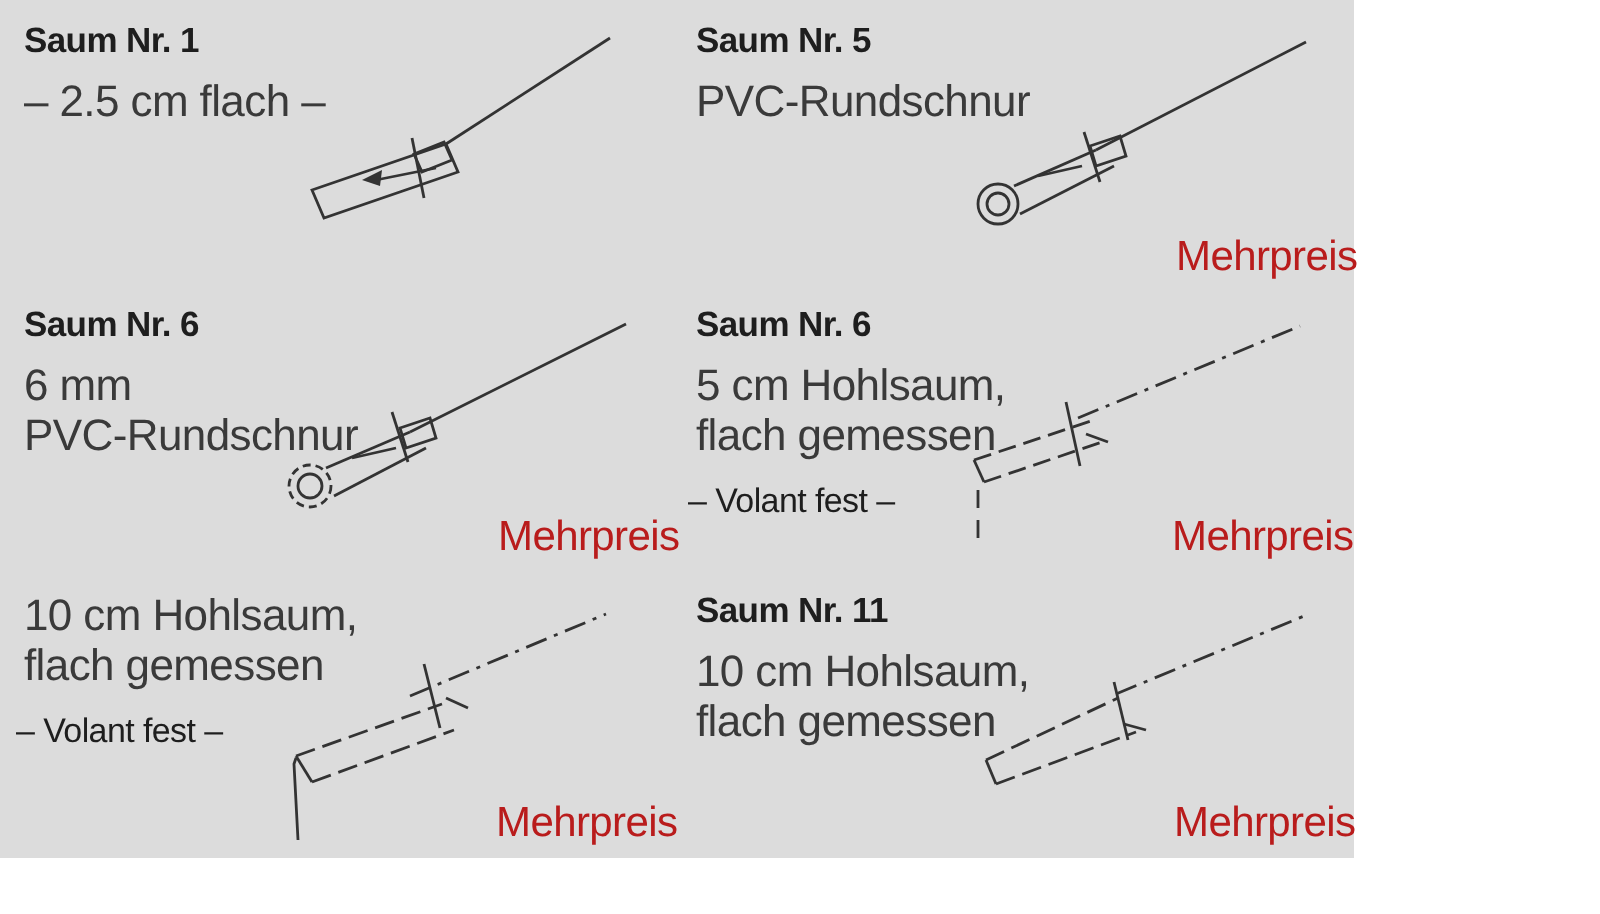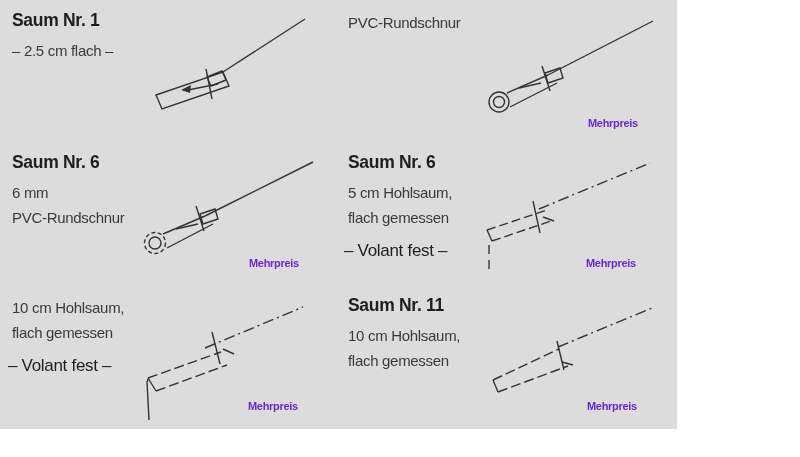--- a/index.html
+++ b/index.html
@@ -20,31 +20,31 @@
   .tb-6{left:12px;top:152px;}
   .tb-9{left:348px;top:152px;}
   .tb-10{left:12px;top:295px;}
   .tb-11{left:348px;top:295px;}
   .title{
     margin:0 0 8px 0;
     font-size:17.5px;font-weight:bold;color:#1e1e1e;
     letter-spacing:-0.3px;line-height:20px;
   }
   .desc{
-    margin:0;font-size:15px;color:#3a3a3a;
+    margin:0;font-size:22px;color:#3a3a3a;
     letter-spacing:-0.3px;line-height:25px;
   }
   .volant{
     margin:8px 0 0 -4px;
     font-size:17px;font-weight:normal;color:#1e1e1e;
     letter-spacing:-0.3px;line-height:25px;
   }
   .mp{
     position:absolute;
-    font-size:11px;font-weight:bold;color:#6d28d9;
+    font-size:21px;font-weight:normal;color:#b91c1c;
     letter-spacing:-0.3px;
   }
   .mp-5{left:588px;top:117px;}
   .mp-6{left:249px;top:257px;}
   .mp-9{left:586px;top:257px;}
   .mp-10{left:248px;top:400px;}
   .mp-11{left:587px;top:400px;}
   svg.diagram{position:absolute;pointer-events:none;}
   .d1{left:0;top:0;}
   .d5{left:340px;top:0;}
@@ -69,20 +69,21 @@
   <svg class="diagram d1" width="340" height="140" viewBox="0 0 340 140">
     <line x1="223" y1="72" x2="305" y2="19"></line>
     <polygon points="156,95 162,109 229,86 223,72"></polygon>
     <line x1="218" y1="84" x2="188" y2="90"></line>
     <polygon class="fillmark" points="181,90 191,85 190,93"></polygon>
     <line x1="206" y1="69" x2="212" y2="99"></line>
     <polygon points="207,77 222,71 226,80 211,86"></polygon>
   </svg>
 
   <div class="tb tb-5">
+    <h3 class="title">Saum Nr. 5</h3>
     <p class="desc">PVC-Rundschnur</p>
   </div>
   <svg class="diagram d5" width="337" height="140" viewBox="0 0 337 140">
     <line x1="208" y1="75" x2="313" y2="21"></line>
     <circle cx="159" cy="102" r="10"></circle>
     <circle cx="159" cy="102" r="5.5"></circle>
     <line x1="167" y1="93" x2="208" y2="75"></line>
     <line x1="170" y1="107" x2="217" y2="83"></line>
     <line x1="179" y1="88" x2="201" y2="83"></line>
     <line x1="202" y1="66" x2="210" y2="91"></line>

